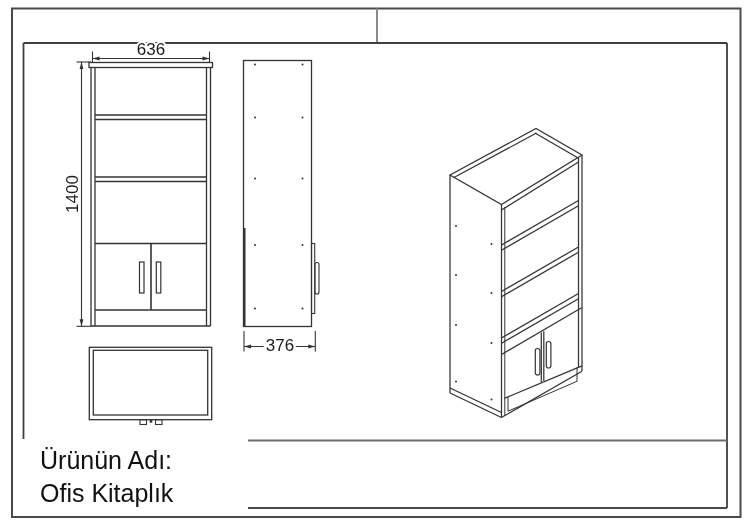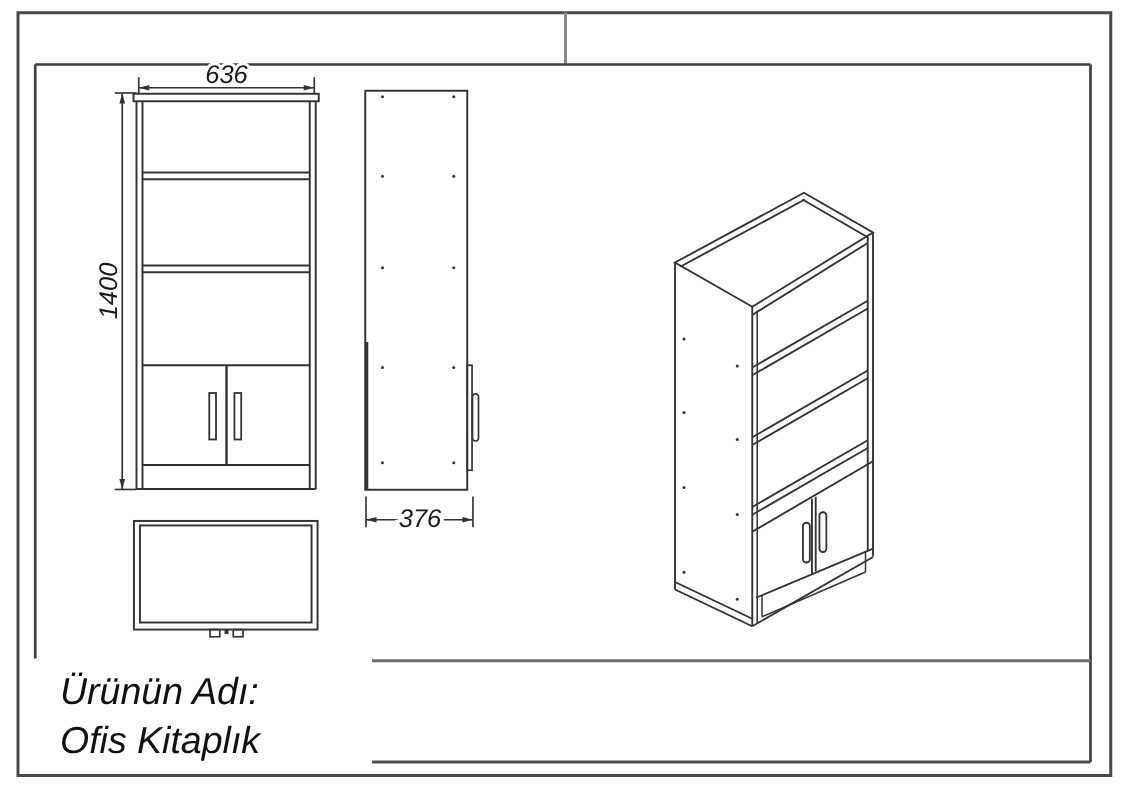--- a/index.html
+++ b/index.html
@@ -7,21 +7,20 @@
     padding: 0;
     background: #ffffff;
   }
   .canvas {
     position: relative;
     width: 750px;
     height: 530px;
     background: #ffffff;
     font-family: "Liberation Sans", sans-serif;
     overflow: hidden;
-    font-style: italic;
   }
   svg { display: block; }
   .dim-text {
     font-family: "Liberation Sans", sans-serif;
     font-size: 17px;
     fill: #1a1a1a;
   }
   .label-text {
     font-family: "Liberation Sans", sans-serif;
     font-size: 25px;

